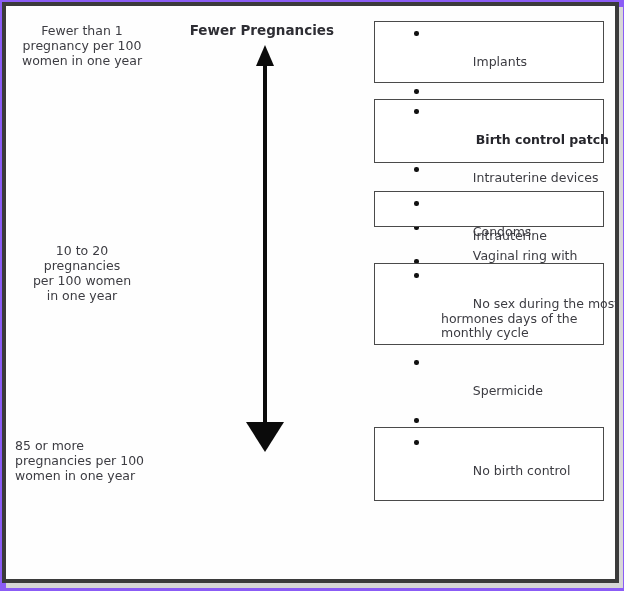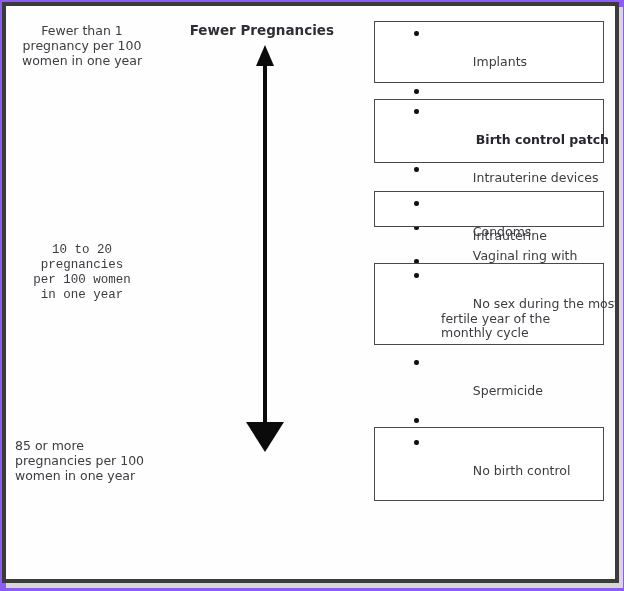--- a/index.html
+++ b/index.html
@@ -19,21 +19,21 @@
   }
 
   
   .rate-label {
     position: absolute;
     font-size: 12.5px; line-height: 15px;
     color: #3c3c42;
     white-space: pre;
   }
   .rate-top    { left: 6px;  top: 17px;  width: 140px; text-align: center; }
-  .rate-middle { left: 6px;  top: 237px; width: 140px; text-align: center; font-family: Liberation Mono, monospace; }
+  .rate-middle { left: 6px;  top: 237px; width: 140px; text-align: center; }
   .rate-bottom { left: 9px;  top: 432px; width: 180px; text-align: left; }
 
   
   .axis-label {
     position: absolute;
     font-size: 13.5px; font-weight: bold;
     color: #2e2e34; text-align: right;
     white-space: pre;
   }
   .axis-top    { left: 183px; top: 16px;  width: 145px; }
@@ -156,21 +156,21 @@
       <div class="mitem">
         <span class="bullet"></span>
         <span>Diaphragm</span>
       </div>
     </div>
 
     <div class="mbox box-4">
       <div class="mitem">
         <span class="bullet"></span>
         <span>No sex during the most
-fertile year of the
+hormones days of the
 monthly cycle</span>
       </div>
       <div class="mitem">
         <span class="bullet"></span>
         <span>Spermicide</span>
       </div>
       <div class="mitem">
         <span class="bullet"></span>
         <span>Withdrawal</span>
       </div>

